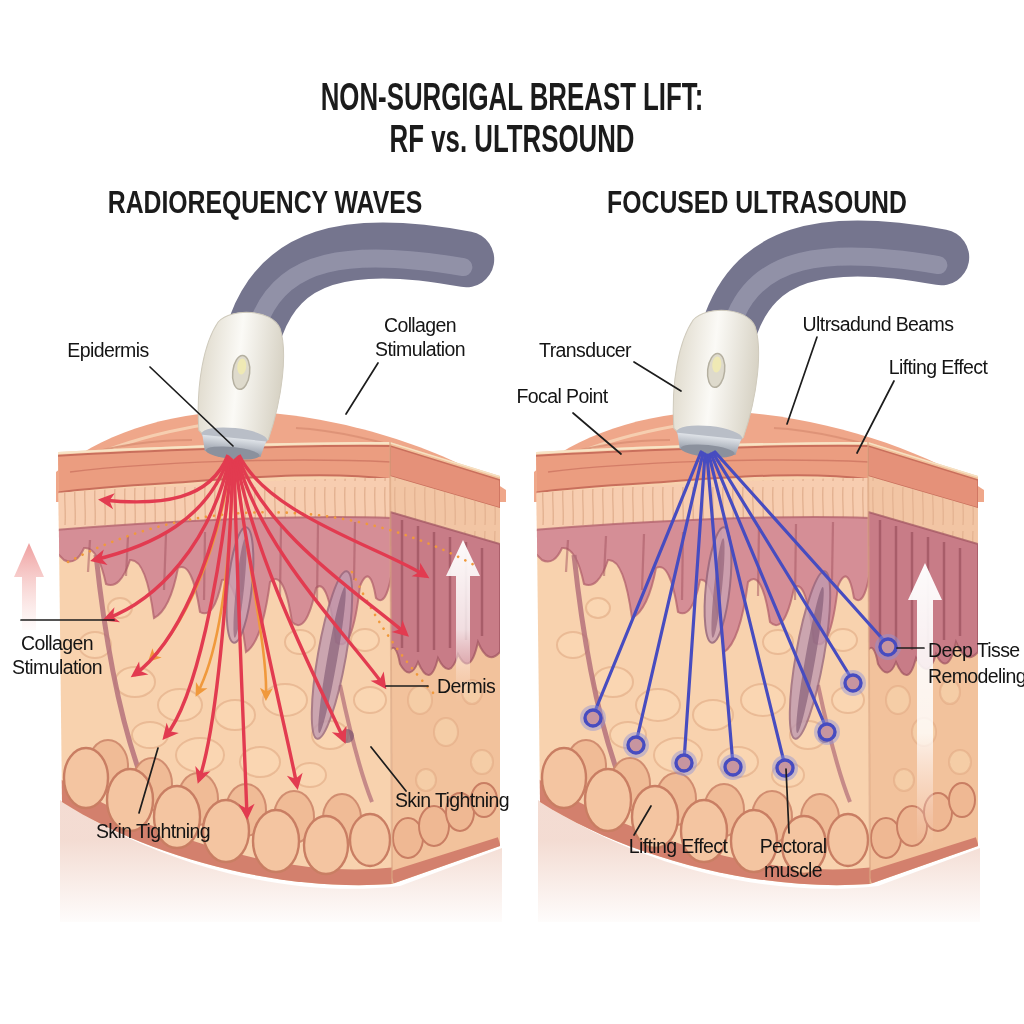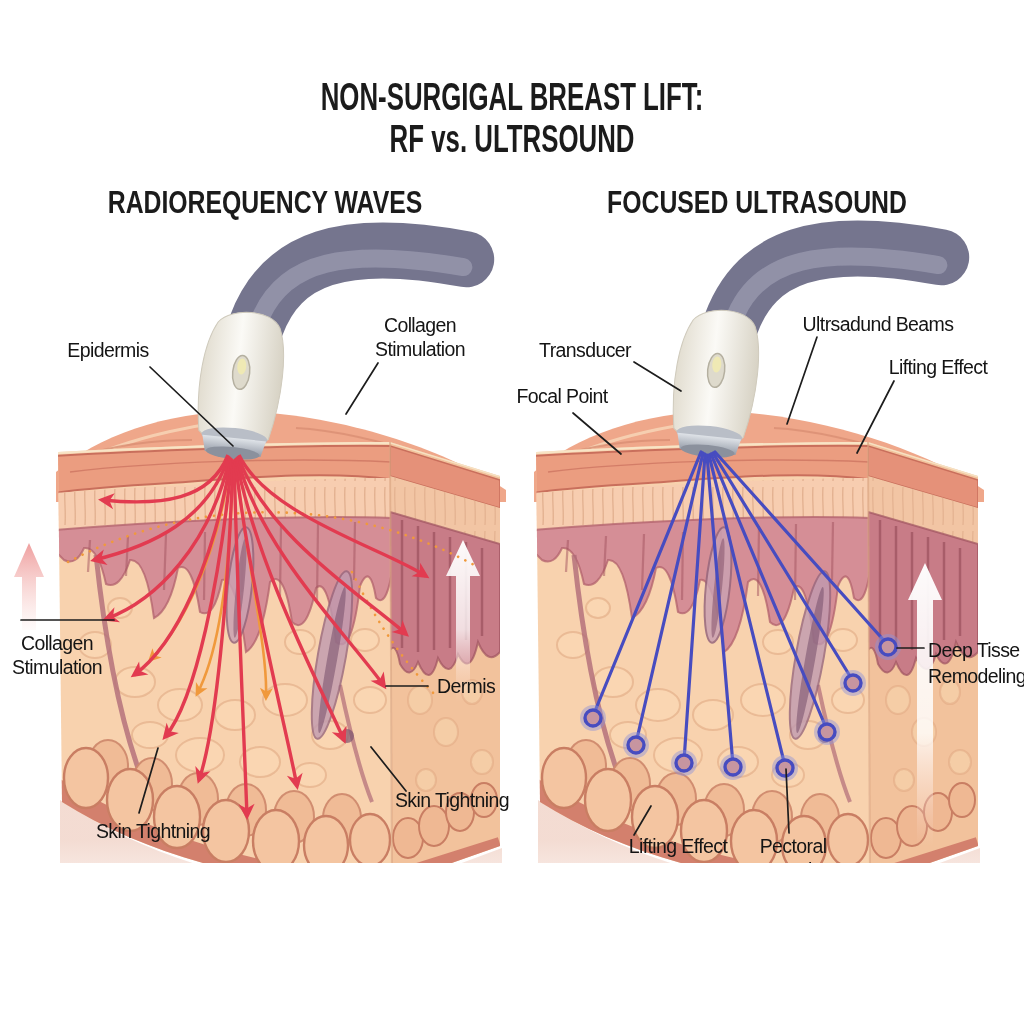--- a/index.html
+++ b/index.html
@@ -1,16 +1,16 @@
 <!DOCTYPE html>
 <html><head>
 <meta charset="utf-8">
 <style>
   html,body{margin:0;padding:0;background:#ffffff;}
-  .stage{position:relative;width:1024px;height:863px;background:#fff;overflow:hidden;
+  .stage{position:relative;width:1024px;height:1024px;background:#fff;overflow:hidden;
          font-family:"Liberation Sans", sans-serif;}
   svg{position:absolute;left:0;top:0;}
   .t-title{font-family:"Liberation Sans",sans-serif;font-weight:700;font-size:38px;fill:#1b1b1b;}
   .t-header{font-family:"Liberation Sans",sans-serif;font-weight:700;font-size:31px;fill:#1b1b1b;}
   .lbl{font-family:"Liberation Sans",sans-serif;font-weight:400;font-size:19.5px;fill:#141414;letter-spacing:-0.6px;}
   .leader{stroke:#1d1d1d;stroke-width:1.7;fill:none;stroke-linecap:round;}
 </style>
 </head>
 <body>
 

